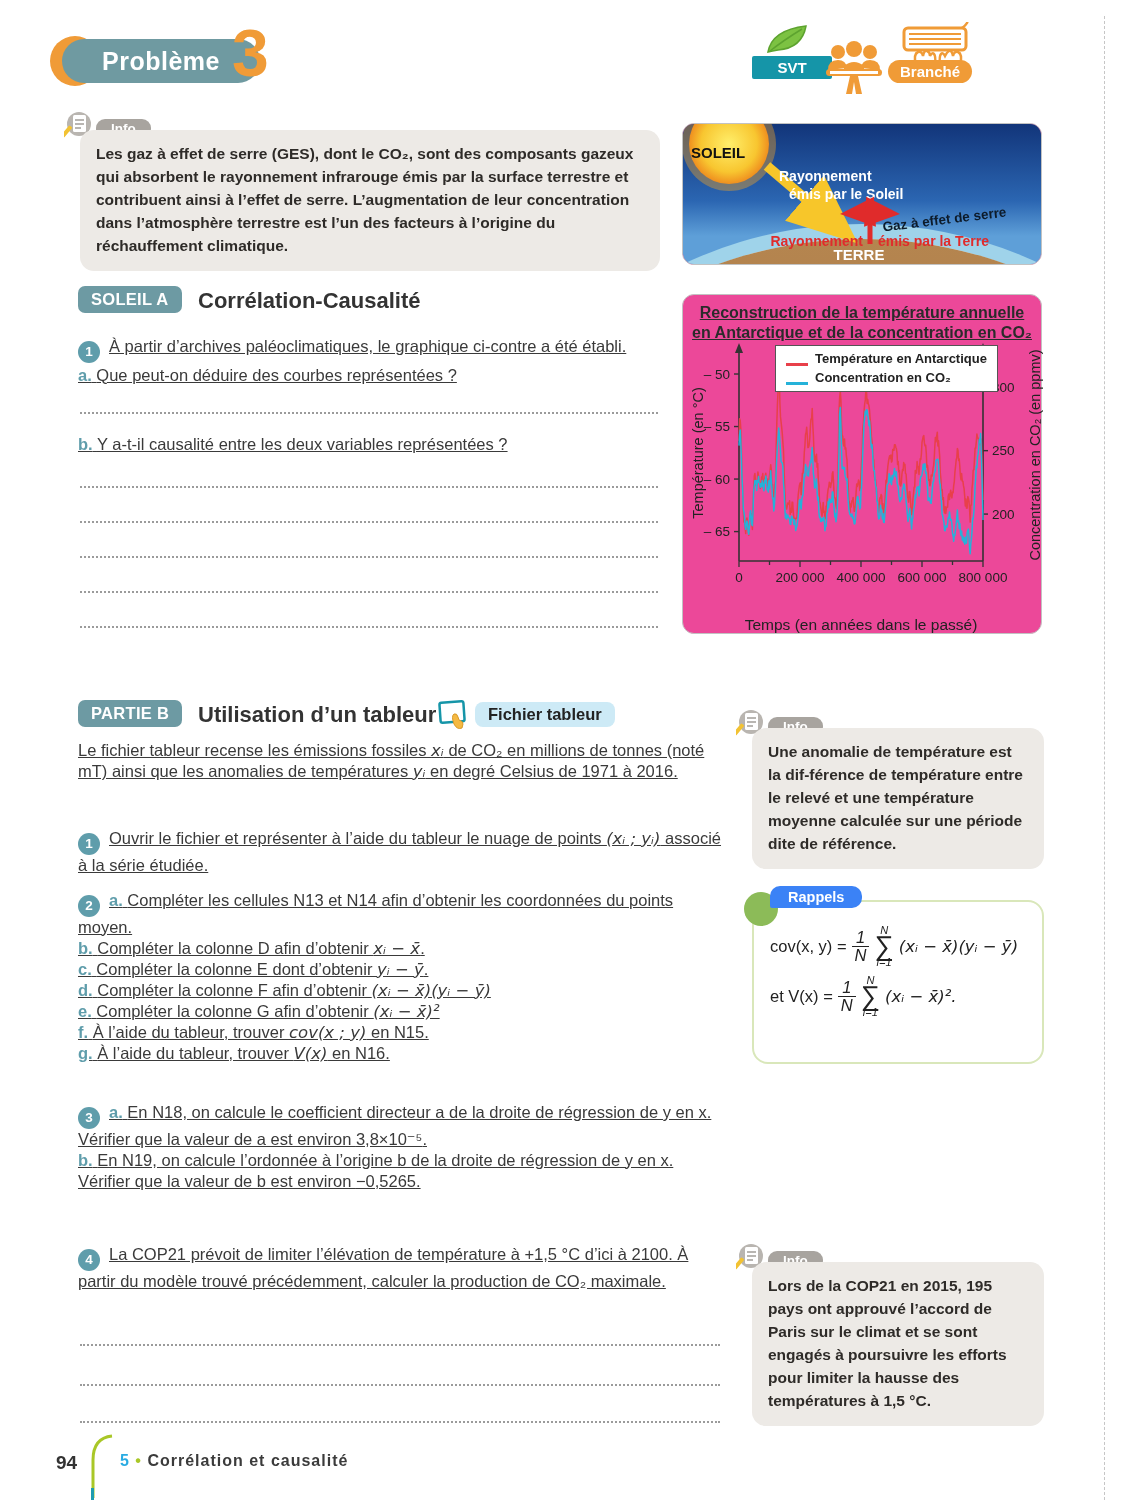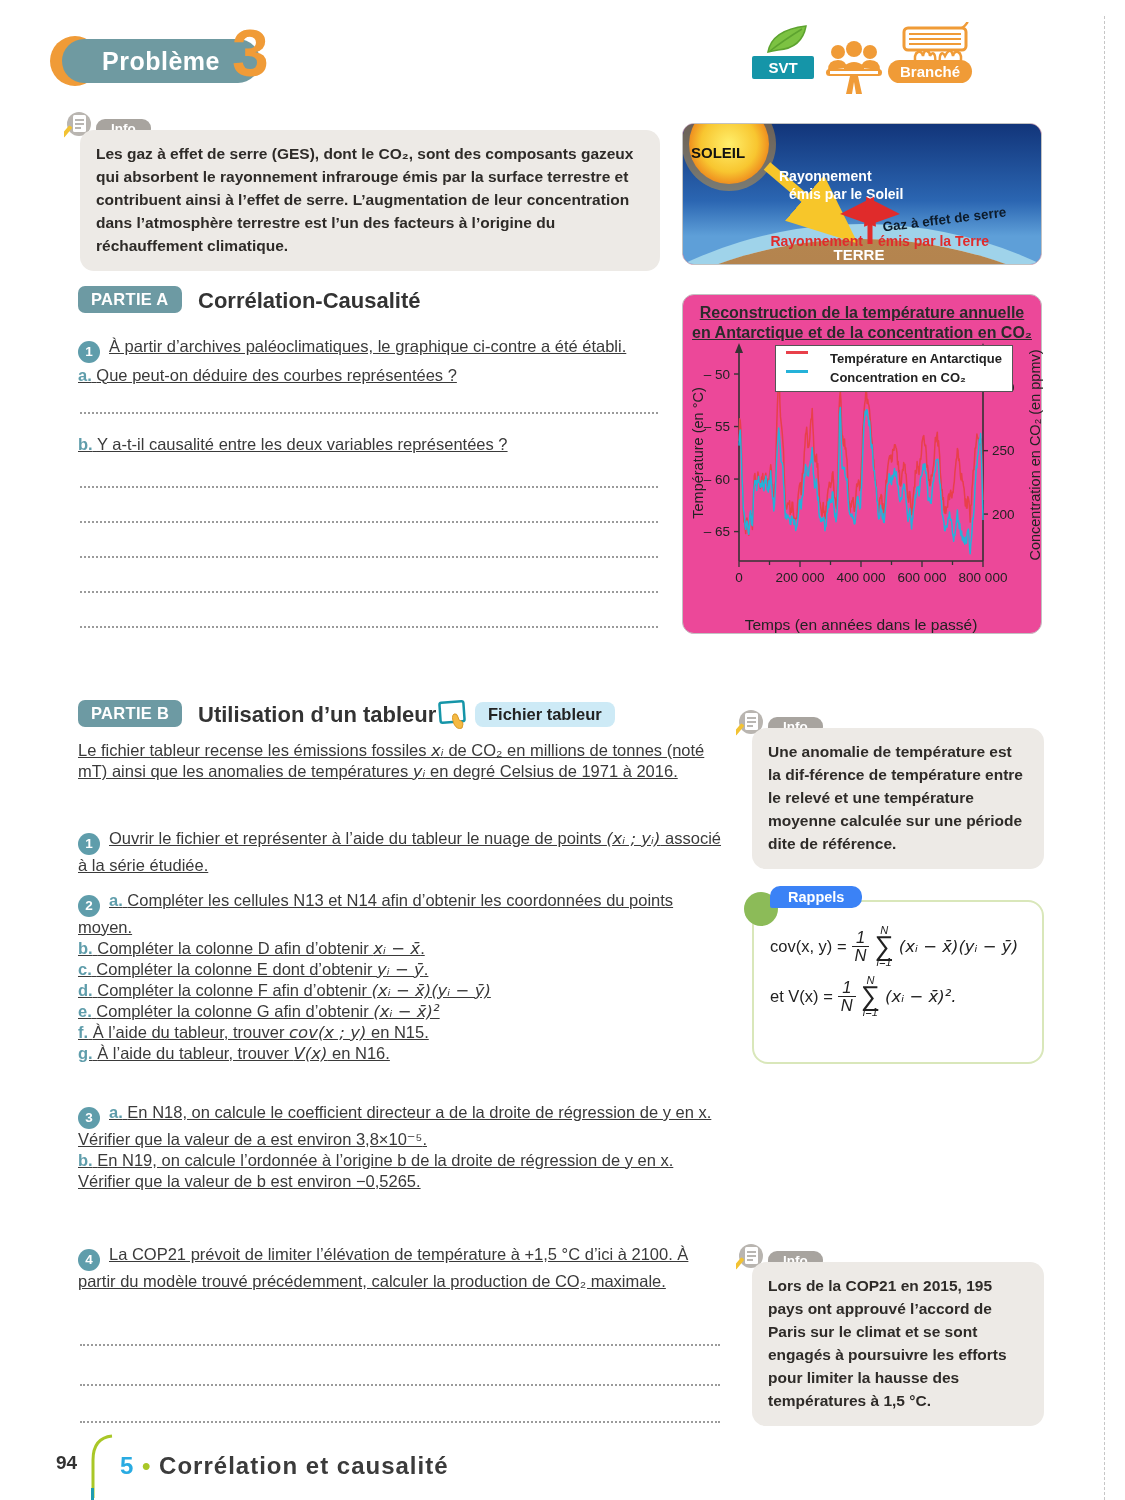--- a/index.html
+++ b/index.html
@@ -6,21 +6,21 @@
   #page{position:relative;width:1125px;height:1500px;background:#fff;overflow:hidden;
         font-family:"Liberation Sans","DejaVu Sans",sans-serif;color:#3a3a3a;}
   .abs{position:absolute;}
   
   .hdr-circle{position:absolute;left:-10px;top:0px;width:50px;height:50px;border-radius:50%;background:#f09b37;}
   .hdr-pill{position:absolute;left:2px;top:3px;width:198px;height:44px;border-radius:22px;background:#6f9aa1;
             color:#fff;font-size:25px;font-weight:700;text-align:center;line-height:44px;letter-spacing:.5px;}
   .hdr-num{position:absolute;left:172px;top:-16px;font-size:66px;font-weight:800;color:#f09b37;line-height:1;}
   .page-title{font-size:30px;font-weight:700;color:#3aa0b2;}
   .svt-box{background:#1595a8;color:#fff;font-weight:700;font-size:15px;text-align:center;
-           padding:3px 14px;border-radius:2px;}
+           padding:3px 23px;border-radius:2px;}
   .orange-pill{background:#f09b37;color:#fff;font-weight:700;font-size:15px;padding:3px 12px;border-radius:13px;}
   
   .info-tab{display:flex;align-items:flex-end;gap:2px;}
   .tab-pill{background:#a8a49f;color:#fff;font-weight:700;font-size:13.5px;padding:2px 15px;
             border-radius:9px 9px 9px 2px;}
   .info-box{background:#edeae6;border-radius:14px;padding:13px 16px;font-size:15.5px;font-weight:700;
             line-height:1.48;color:#2e2b28;}
   
   .part-badge{display:inline-block;background:#6d9aa3;color:#fff;font-weight:700;font-size:16.5px;
               padding:4px 13px;border-radius:7px;letter-spacing:.3px;}
@@ -34,39 +34,39 @@
   .mi{font-style:italic;font-family:"DejaVu Sans","Liberation Sans",sans-serif;}
   .dotline{border-bottom:2px dotted #9b9b9b;height:0;}
   
   .chip{display:flex;align-items:center;gap:4px;}
   .chip-label{background:#cdeaf6;border-radius:8px;padding:3px 13px;font-size:16.5px;font-weight:700;color:#222;}
   
   .card{background:#ec4899;border:1.5px solid #c2c2c2;border-radius:12px;}
   .chart-title{text-align:center;font-weight:700;font-size:16px;line-height:1.25;color:#2b2b2b;margin-top:8px;text-decoration:underline;}
   .legend{position:absolute;left:92px;top:50px;background:#fff;border:1.5px solid #555;
           padding:5px 10px 6px 10px;display:flex;flex-direction:column;gap:4px;font-size:13px;font-weight:700;color:#222;z-index:3;}
-  .legend-row{display:flex;align-items:flex-start;gap:22px;white-space:nowrap;}
+  .legend-row{display:flex;align-items:flex-end;gap:7px;white-space:nowrap;}
   .legend-swatch{display:inline-block;width:22px;height:3px;}
   .ylab{position:absolute;font-size:14.5px;color:#222;white-space:nowrap;text-align:center;}
   .xlab{position:absolute;font-size:15.5px;color:#222;text-align:center;margin-top:13px;}
   
   .rap-tab{position:absolute;background:#3b82f6;color:#fff;font-weight:700;font-size:14.5px;
            padding:3px 18px;border-radius:10px 10px 10px 2px;z-index:2;}
   .rap-blob{position:absolute;width:34px;height:34px;border-radius:50%;background:#8cbb58;z-index:1;}
   .rap-box{position:absolute;background:#fff;border:2px solid #d9e7ba;border-radius:16px;padding:18px 14px 12px 16px;}
   .formula{display:flex;align-items:center;gap:5px;font-size:16.5px;color:#222;}
   .frac{display:inline-flex;flex-direction:column;align-items:center;line-height:1.05;font-style:italic;}
   .frac .den{border-top:1.4px solid #222;padding:0 3px;}
   .sum{display:inline-flex;flex-direction:column;align-items:center;line-height:.85;}
   .sum .top{font-size:11px;font-style:italic;}
   .sum .sig{font-size:27px;font-weight:400;}
   .sum .bot{font-size:11px;font-style:italic;}
   
   .pgnum{font-size:19px;font-weight:700;color:#333;}
-  .chap{font-size:24px;font-weight:700;color:#3b3b3b;letter-spacing:1px;}
+  .chap{font-size:16px;font-weight:700;color:#3b3b3b;letter-spacing:1px;}
   .chap .n{color:#29abe2;}
   .chap .d{color:#a9c727;}
   .edge-dash{position:absolute;left:1104px;top:16px;height:1484px;border-left:1.5px dashed #c6c6c6;}
 </style>
 </head>
 <body>
 
 <div id="page">
 
   <div class="abs" style="left:60px;top:36px;width:260px;height:56px;">
@@ -162,21 +162,21 @@
       <line x1="187" y1="120" x2="187" y2="97" stroke="#e02b2b" stroke-width="5"></line>
       <path d="M187,100 Q187,88 172,89" stroke="#e02b2b" stroke-width="5" fill="none" marker-end="url(#ahr)"></path>
       <path d="M187,100 Q187,88 202,89" stroke="#e02b2b" stroke-width="5" fill="none" marker-end="url(#ahr)"></path>
       <text x="180" y="122" font-size="14" font-weight="bold" fill="#e02b2b" text-anchor="end">Rayonnement</text>
       <text x="195" y="122" font-size="14" font-weight="bold" fill="#e02b2b">émis par la Terre</text>
       <text x="262" y="100" font-size="13.5" font-weight="bold" fill="#0d1b2a" text-anchor="middle" transform="rotate(-7 262 100)">Gaz à effet de serre</text>
       <text x="176" y="136" font-size="15" font-weight="bold" fill="#fff" text-anchor="middle">TERRE</text>
     </svg>
   </div>
 
-  <span class="abs part-badge" style="left:78px;top:286px;">PARTIE A</span>
+  <span class="abs part-badge" style="left:78px;top:286px;">SOLEIL A</span>
   <span class="abs part-title" style="left:198px;top:288px;">Corrélation-Causalité</span>
 
   <div class="abs body-txt" style="left:78px;top:336px;width:585px;">
     <span class="qn">1</span><span>À partir d’archives paléoclimatiques, le graphique ci-contre a été établi.</span>
     <div style="margin-top:2px;"><span class="lt">a.</span> <span>Que peut-on déduire des courbes représentées ?</span></div>
   </div>
   <div class="abs dotline" style="left:80px;top:412px;width:578px;"></div>
   <div class="abs body-txt" style="left:78px;top:434px;width:585px;">
     <span class="lt">b.</span> <span>Y a-t-il causalité entre les deux variables représentées ?</span>
   </div>

